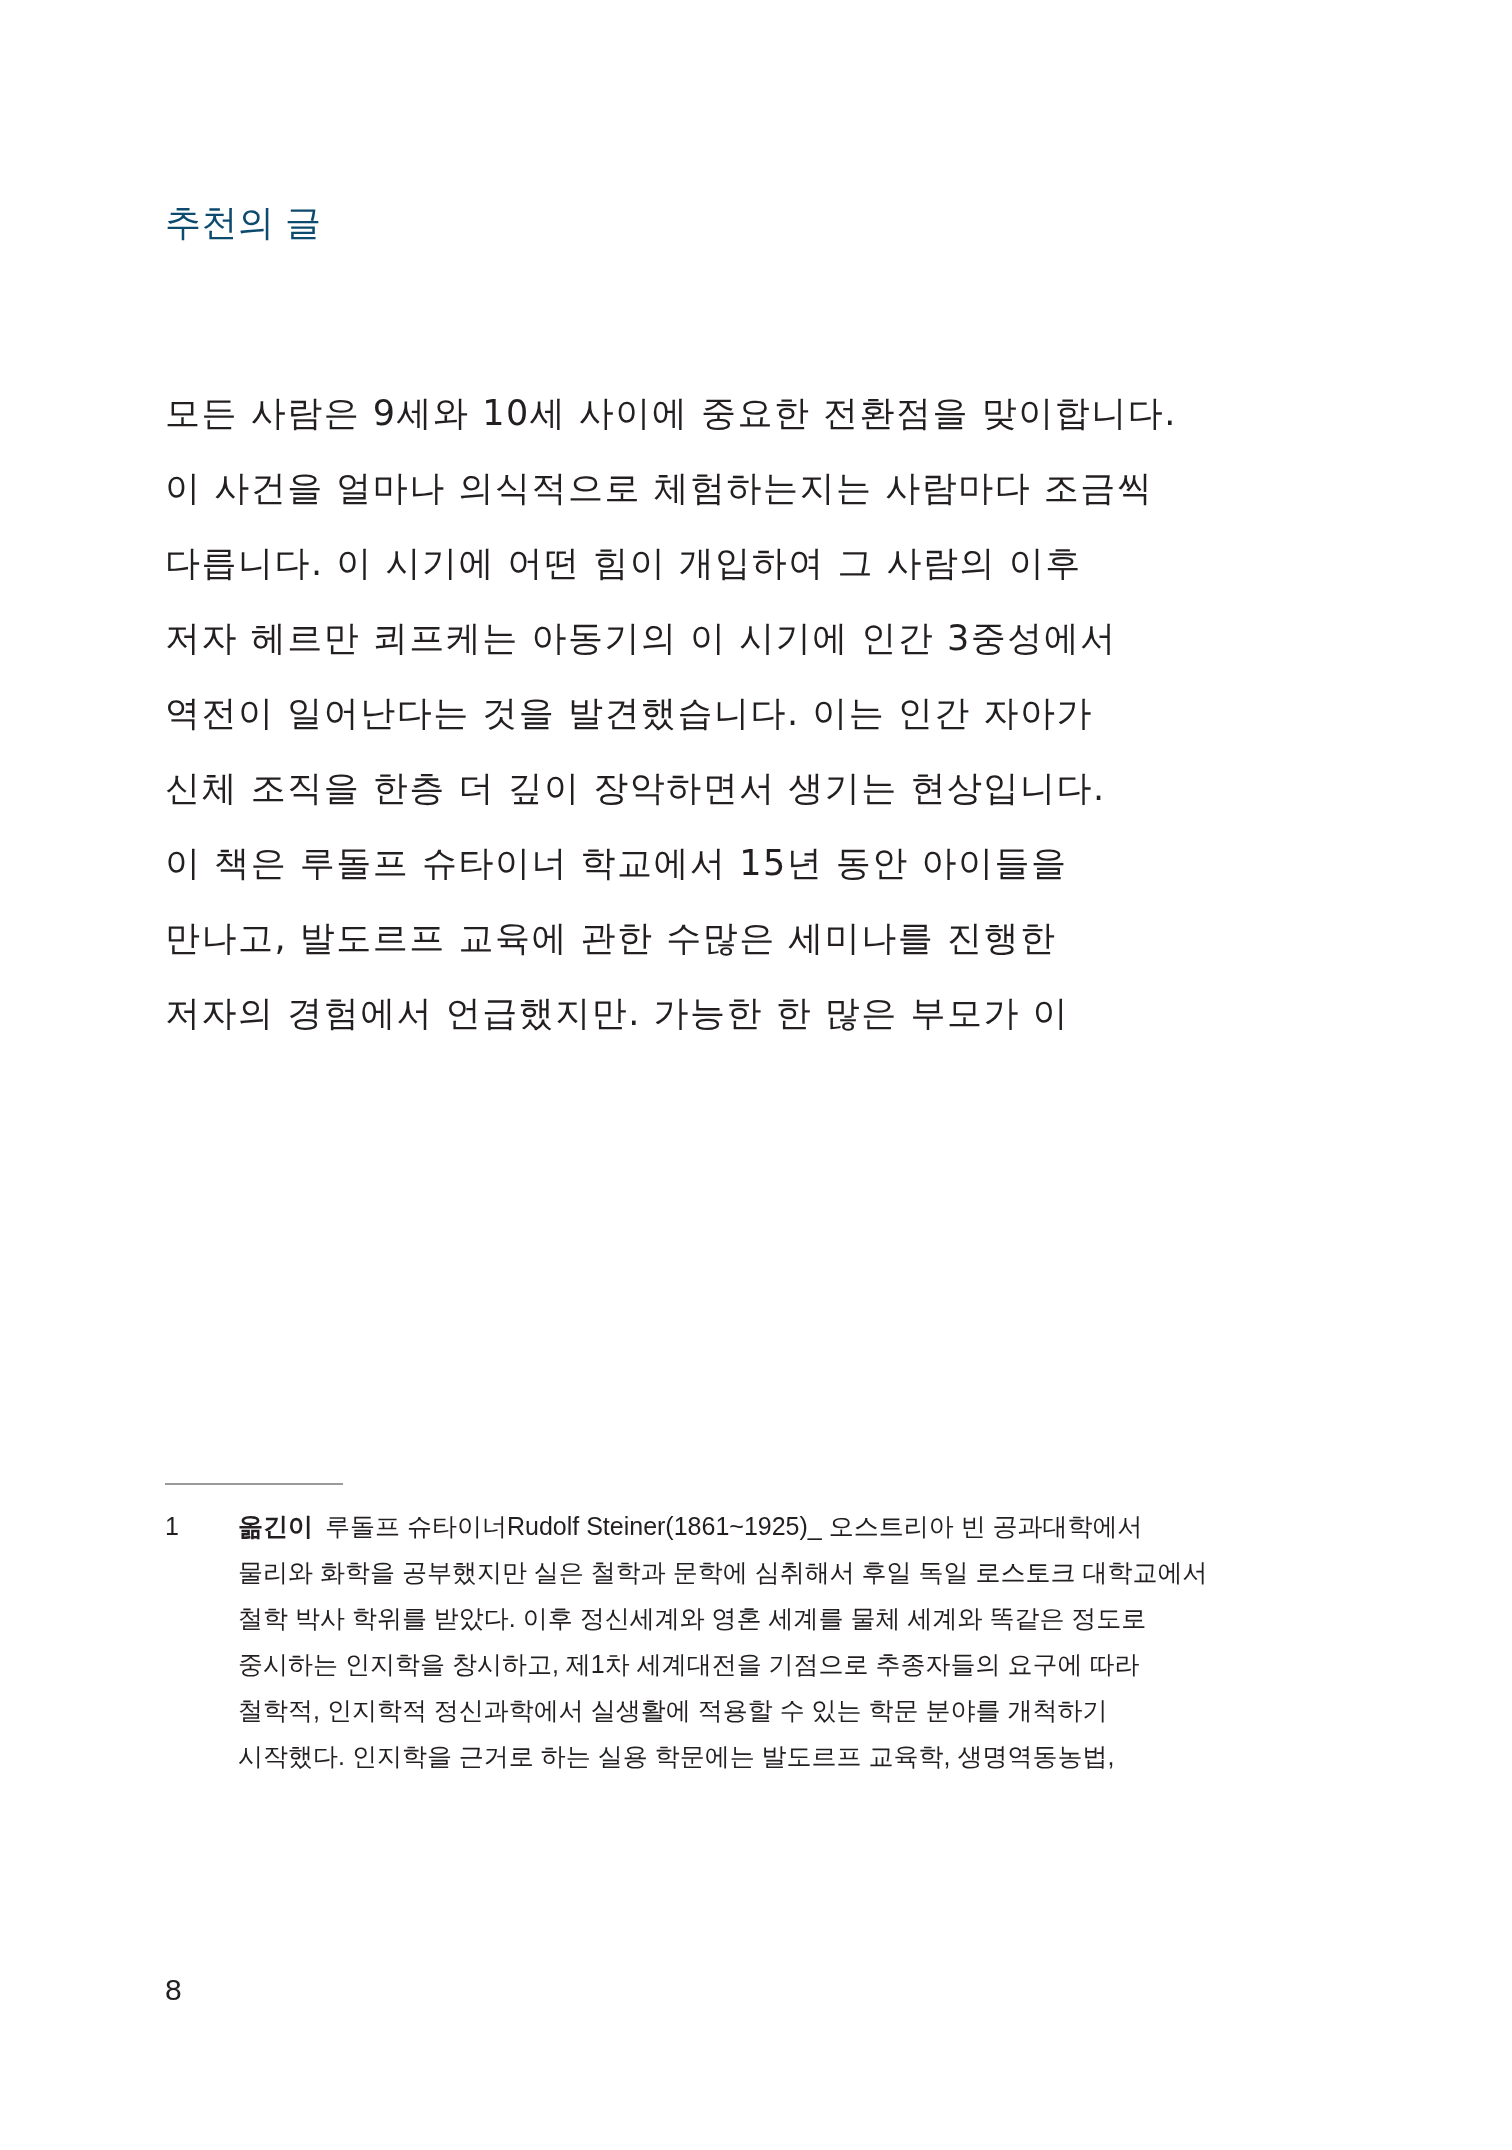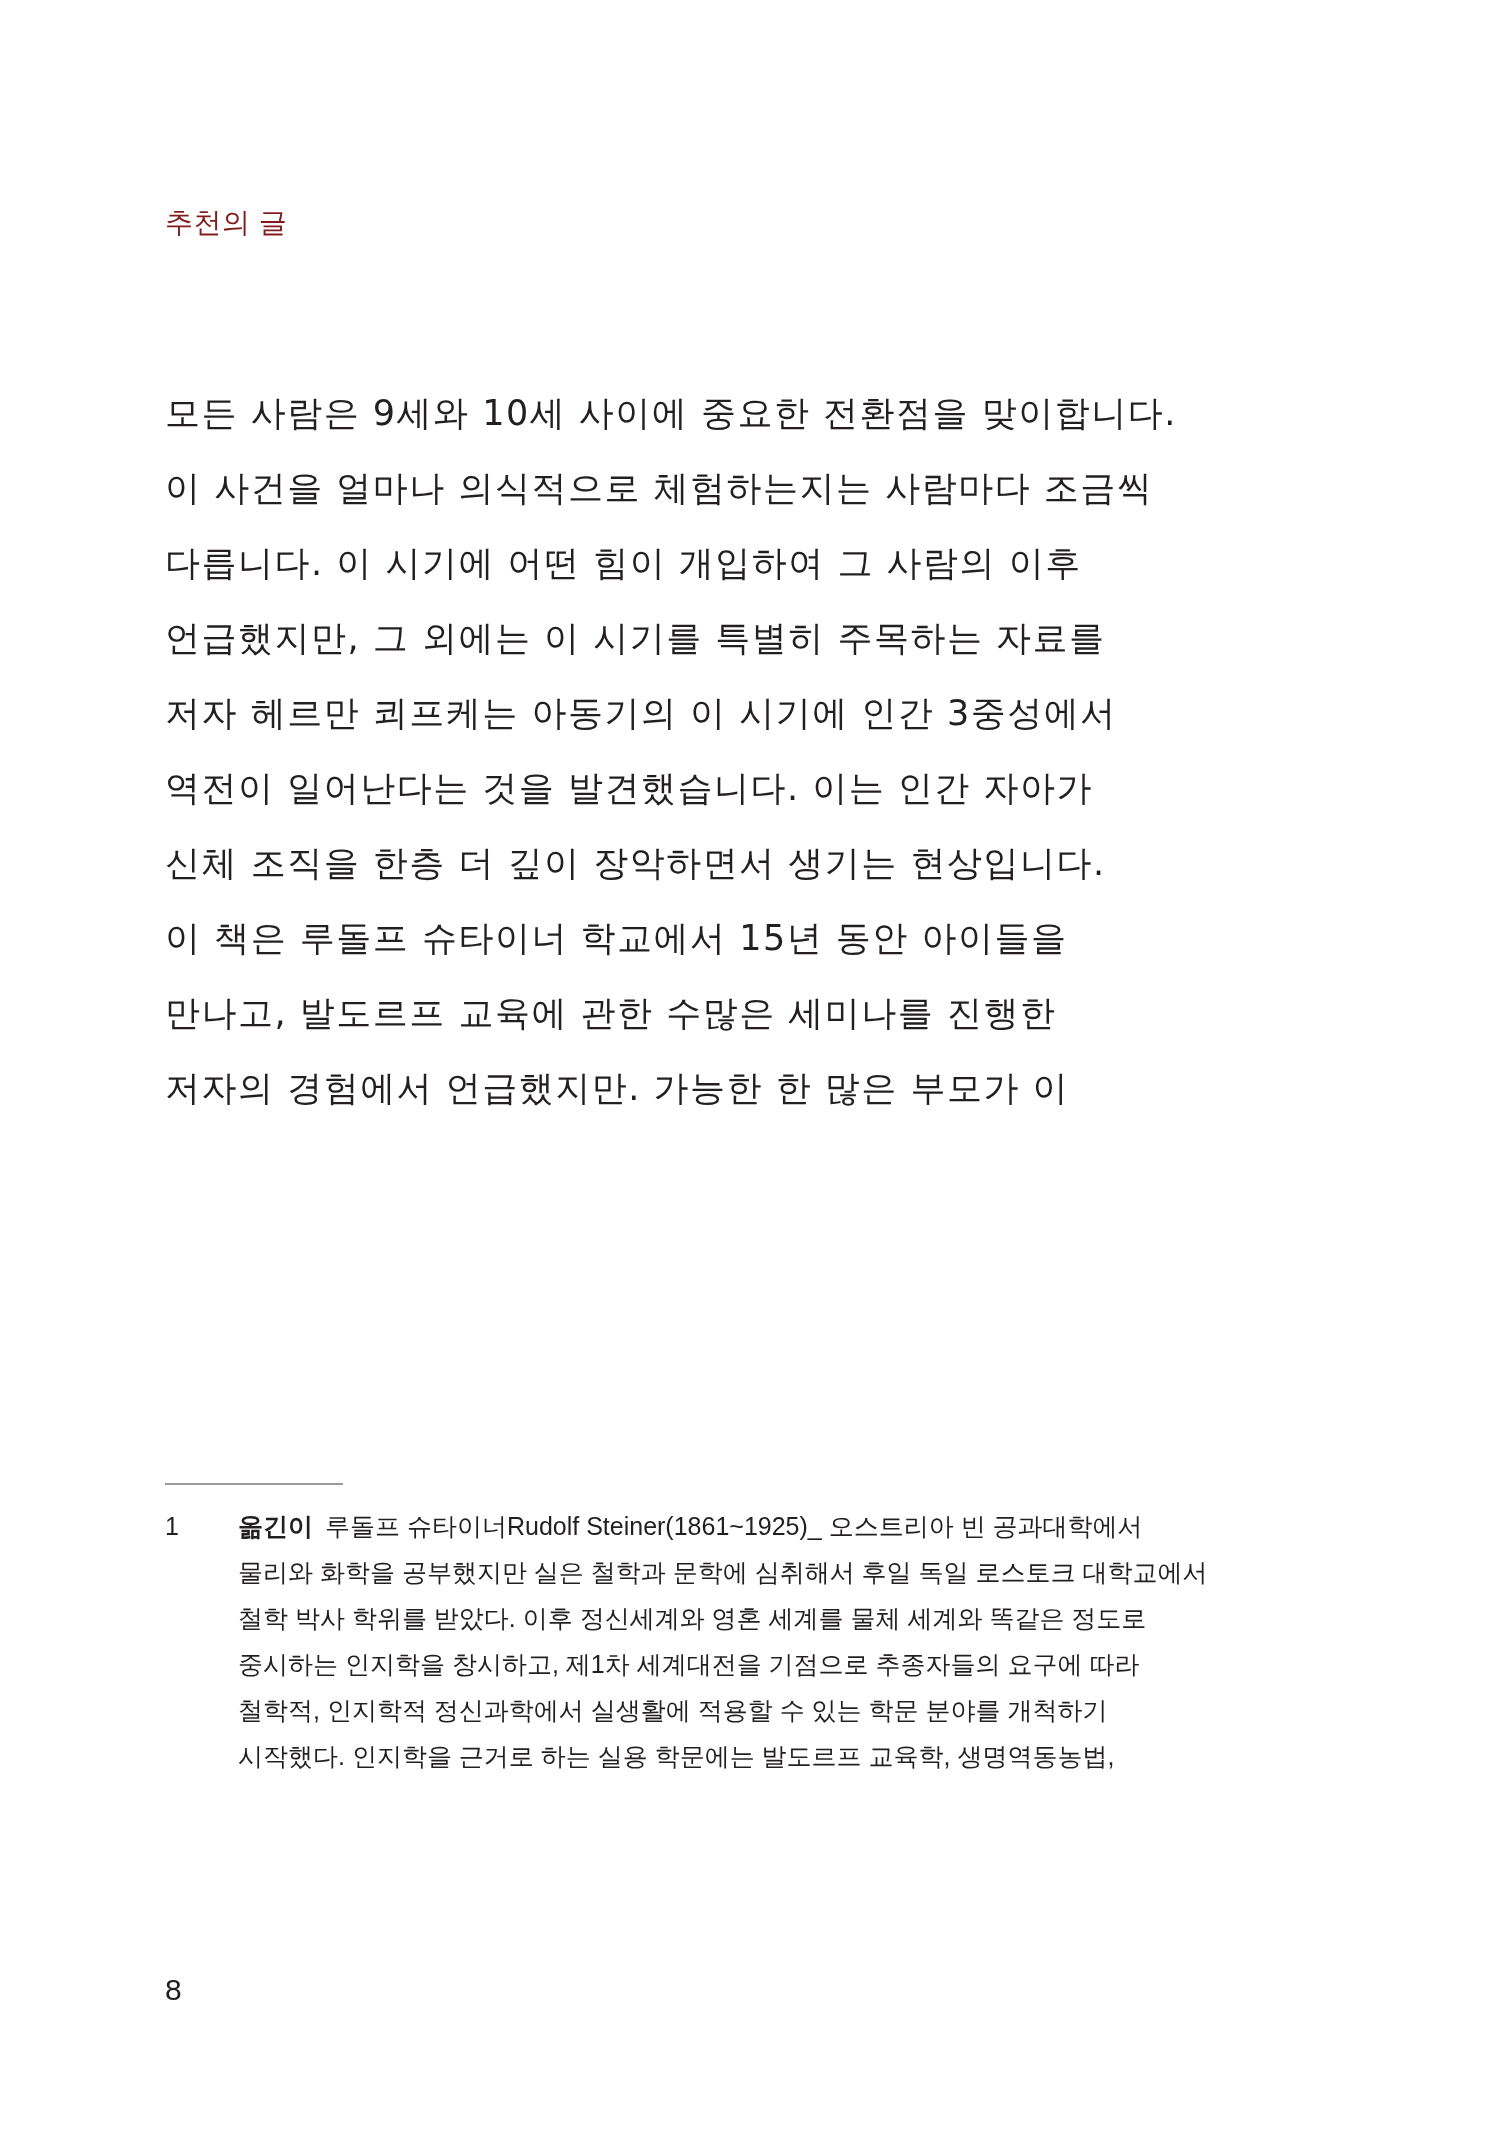--- a/index.html
+++ b/index.html
@@ -1,21 +1,21 @@
 <!DOCTYPE html>
 <html><head>
 <meta charset="utf-8">
 <style>
   html, body { margin:0; padding:0; background:#ffffff; }
   body { width:1512px; height:2150px; position:relative; overflow:hidden; color:#231f20; }
   .page { position:absolute; left:0; top:0; width:1512px; height:2150px; }
   .section-label {
     position:absolute; left:165px; top:204px;
     font-family:"Liberation Sans","DejaVu Sans",sans-serif;
-    font-size:28px; line-height:38px; color:#7f1d1d; letter-spacing:0.5px;
+    font-size:36px; line-height:38px; color:#0c4a6e; letter-spacing:0.5px;
   }
   .body-text {
     position:absolute; left:165px; top:376px; width:1080px;
     font-family:"DejaVu Sans","Liberation Sans",sans-serif;
     font-size:35px; line-height:75px; color:#231f20; letter-spacing:1.5px;
     font-weight:normal;
   }
   .body-line { display:block; white-space:nowrap; height:75px; }
   .sup { font-size:20px; color:#8a8a8a; vertical-align:super; line-height:0; letter-spacing:0; }
   .fn-rule {
@@ -41,21 +41,20 @@
 <body>
 
 <div class="page">
 
   <div class="section-label">추천의 글</div>
 
   <div class="body-text">
     <span class="body-line">모든 사람은 9세와 10세 사이에 중요한 전환점을 맞이합니다.</span>
     <span class="body-line">이 사건을 얼마나 의식적으로 체험하는지는 사람마다 조금씩</span>
     <span class="body-line">다릅니다. 이 시기에 어떤 힘이 개입하여 그 사람의 이후</span>
-    <span class="body-line">언급했지만, 그 외에는 이 시기를 특별히 주목하는 자료를</span>
     <span class="body-line">저자 헤르만 쾨프케는 아동기의 이 시기에 인간 3중성에서</span>
     <span class="body-line">역전이 일어난다는 것을 발견했습니다. 이는 인간 자아가</span>
     <span class="body-line">신체 조직을 한층 더 깊이 장악하면서 생기는 현상입니다.</span>
     <span class="body-line">이 책은 루돌프 슈타이너 학교에서 15년 동안 아이들을</span>
     <span class="body-line">만나고, 발도르프 교육에 관한 수많은 세미나를 진행한</span>
     <span class="body-line">저자의 경험에서 언급했지만. 가능한 한 많은 부모가 이</span>
   </div>
 
   <div class="fn-rule"></div>
 

